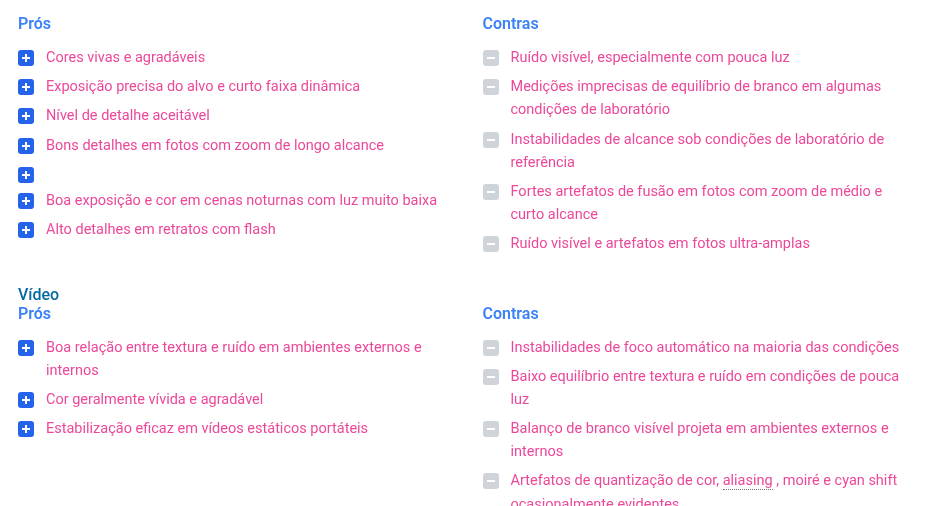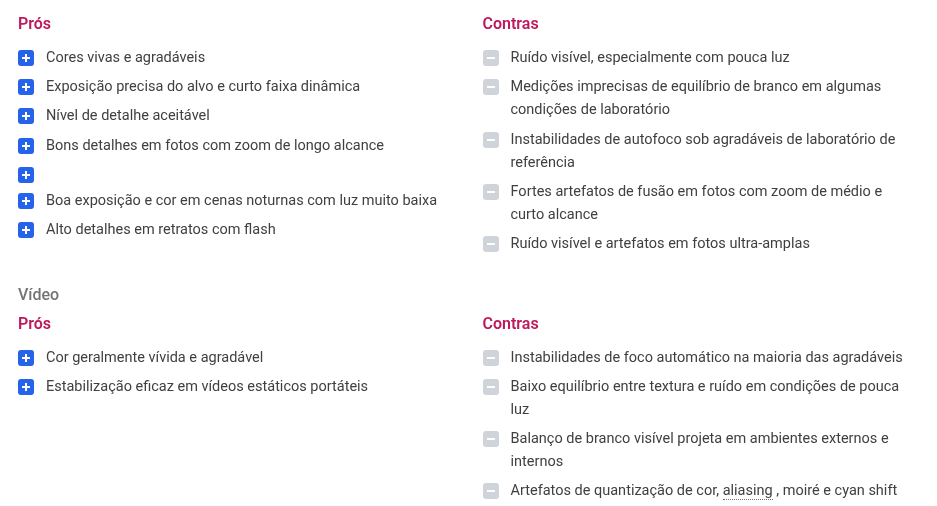--- a/index.html
+++ b/index.html
@@ -15,40 +15,40 @@
     display: flex;
     gap: 28px;
   }
   .col {
     flex: 1;
     min-width: 0;
   }
   h3 {
     font-size: 16px;
     font-weight: 600;
-    color: #be185d;
+    color: #3b82f6;
     margin: 0 0 10px 0;
   }
   h3.section {
-    margin: 26px 0 10px 0;
+    margin: 26px 0 0 0;
     font-weight: 500;
-    color: #737373;
+    color: #0369a1;
   }
   ul {
     list-style: none;
     margin: 0;
     padding: 0;
   }
   li {
     display: flex;
     align-items: flex-start;
     padding: 3px 0;
     font-size: 14.5px;
     line-height: 1.6;
-    color: #404040;
+    color: #ec4899;
   }
   .icon {
     flex-shrink: 0;
     width: 16px;
     height: 16px;
     border-radius: 3px;
     margin-right: 12px;
     margin-top: 4px;
     display: flex;
     align-items: center;
@@ -143,21 +143,21 @@
             </svg>
           </span>
           <span>Medições imprecisas de equilíbrio de branco em algumas condições de laboratório</span>
         </li>
         <li>
           <span class="icon minus">
             <svg width="10" height="10" viewBox="0 0 10 10">
               <rect x="1" y="4" width="8" height="2" fill="#fff"></rect>
             </svg>
           </span>
-          <span>Instabilidades de autofoco sob agradáveis de laboratório de referência</span>
+          <span>Instabilidades de alcance sob condições de laboratório de referência</span>
         </li>
         <li>
           <span class="icon minus">
             <svg width="10" height="10" viewBox="0 0 10 10">
               <rect x="1" y="4" width="8" height="2" fill="#fff"></rect>
             </svg>
           </span>
           <span>Fortes artefatos de fusão em fotos com zoom de médio e curto alcance</span>
         </li>
         <li>
@@ -177,20 +177,28 @@
 <div class="row">
   <div class="col">
     <h3>Prós</h3>
     <ul>
         <li>
           <span class="icon plus">
             <svg width="10" height="10" viewBox="0 0 10 10">
               <path d="M4 1h2v3h3v2H6v3H4V6H1V4h3z" fill="#fff"></path>
             </svg>
           </span>
+          <span>Boa relação entre textura e ruído em ambientes externos e internos</span>
+        </li>
+        <li>
+          <span class="icon plus">
+            <svg width="10" height="10" viewBox="0 0 10 10">
+              <path d="M4 1h2v3h3v2H6v3H4V6H1V4h3z" fill="#fff"></path>
+            </svg>
+          </span>
           <span>Cor geralmente vívida e agradável</span>
         </li>
         <li>
           <span class="icon plus">
             <svg width="10" height="10" viewBox="0 0 10 10">
               <path d="M4 1h2v3h3v2H6v3H4V6H1V4h3z" fill="#fff"></path>
             </svg>
           </span>
           <span>Estabilização eficaz em vídeos estáticos portáteis</span>
         </li>
@@ -198,21 +206,21 @@
   </div>
   <div class="col">
     <h3>Contras</h3>
     <ul>
         <li>
           <span class="icon minus">
             <svg width="10" height="10" viewBox="0 0 10 10">
               <rect x="1" y="4" width="8" height="2" fill="#fff"></rect>
             </svg>
           </span>
-          <span>Instabilidades de foco automático na maioria das agradáveis</span>
+          <span>Instabilidades de foco automático na maioria das condições</span>
         </li>
         <li>
           <span class="icon minus">
             <svg width="10" height="10" viewBox="0 0 10 10">
               <rect x="1" y="4" width="8" height="2" fill="#fff"></rect>
             </svg>
           </span>
           <span>Baixo equilíbrio entre textura e ruído em condições de pouca luz</span>
         </li>
         <li>

